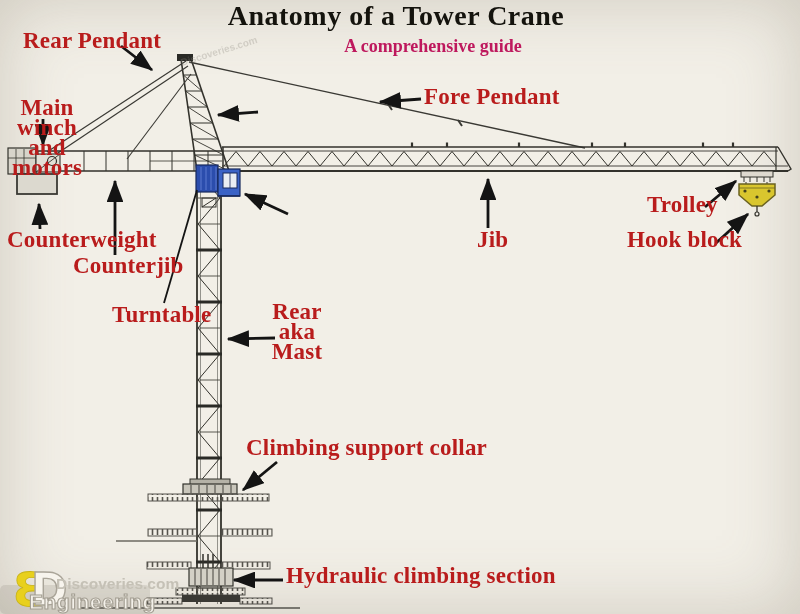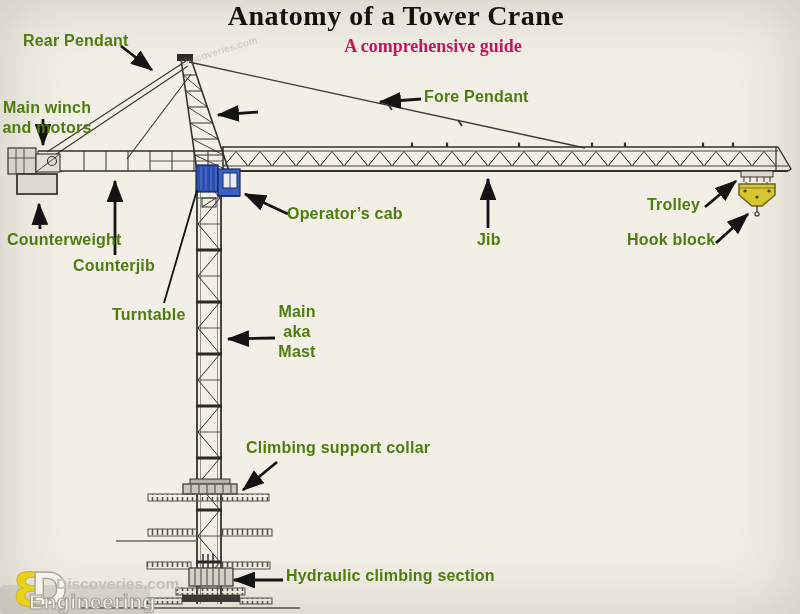--- a/index.html
+++ b/index.html
@@ -4,22 +4,22 @@
 <style>
   html,body { margin:0; padding:0; background:#888; }
   .stage {
     position:relative; width:800px; height:614px; overflow:hidden;
     background:#f2efe7;
     box-shadow: inset 0 0 70px rgba(125,115,95,.30);
     font-family:"Liberation Serif", serif;
   }
   svg.draw { position:absolute; left:0; top:0; }
   .lbl {
-    position:absolute; font-family:Liberation Sans, sans-serif;
-    font-size:16px; font-weight:600; color:#4d7c0f;
+    position:absolute; font-family:Liberation Serif, serif;
+    font-size:23px; font-weight:600; color:#b91c1c;
     white-space:nowrap; letter-spacing:.2px; line-height:20px;
   }
   .lbl.center { text-align:center; white-space:normal; }
   .title {
     position:absolute; left:0; top:5; width:792px; text-align:center;
     font-size:28px; font-weight:bold; color:#14130d; letter-spacing:.5px;
   }
   .subtitle {
     position:absolute; left:0; top:36px; width:792px; text-align:center;
     font-size:18px; font-weight:600; color:#be185d;margin-left:37px;
@@ -181,32 +181,31 @@
     <div>and motors</div>
   </div>
 
 
   <div class="lbl" style="left:7px; top:230px;">Counterweight</div>
 
   <div class="lbl" style="left:424px; top:87px;">Fore Pendant</div>
 
   <div class="lbl" style="left:73px; top:256px;">Counterjib</div>
 
-  <div class="lbl" style="left:287px; top:204px;">Operator’s cab</div>
 
   <div class="lbl" style="left:112px; top:305px;">Turntable</div>
 
   <div class="lbl" style="left:477px; top:230px;">Jib</div>
 
   <div class="lbl" style="left:647px; top:195px;">Trolley</div>
 
   <div class="lbl" style="left:627px; top:230px;">Hook block</div>
 
   <div class="lbl center" style="left:260px; top:302px; width:74px;">
-    <div>Main</div>
+    <div>Rear</div>
     <div>aka</div>
     <div>Mast</div>
   </div>
 
   <div class="lbl" style="left:286px; top:566px;">Hydraulic climbing section</div>
 
   <div class="lbl" style="left:246px; top:438px;">Climbing support collar</div>
 
 </div>
 

